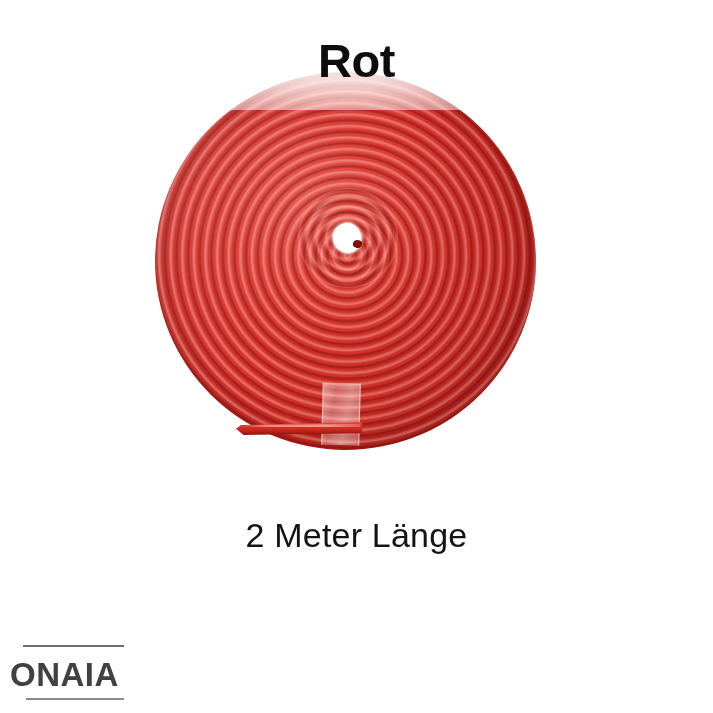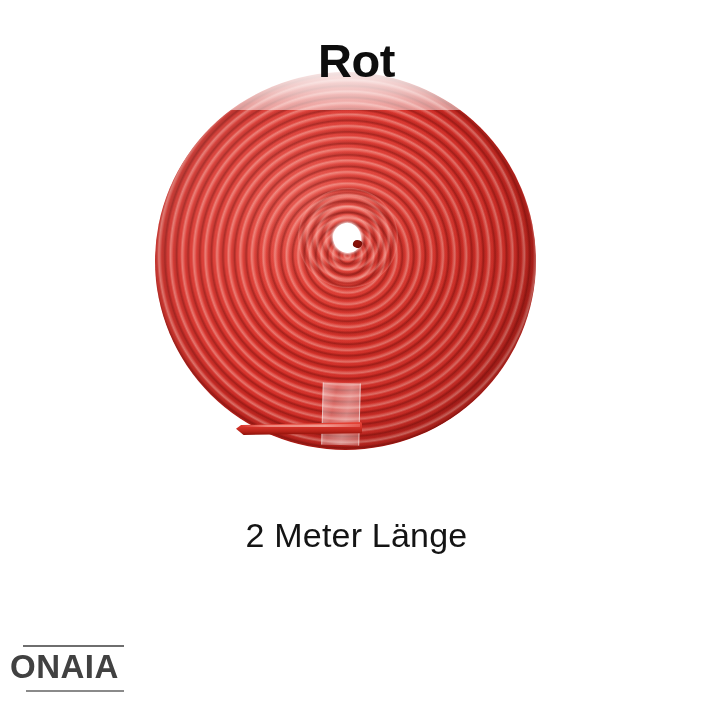--- a/index.html
+++ b/index.html
@@ -260,21 +260,21 @@
     width: 98px;
     height: 2px;
     background: #8a8a8a;
   }
   .logo-word {
     font-size: 33px;
     font-weight: 700;
     letter-spacing: 0.5px;
     color: #414141;
     line-height: 1.05;
-    margin-top: 3px;
+    margin-top: 11px;
   }
 </style>
 </head>
 <body>
 
 <div id="canvas">
 
   <div class="title">Rot</div>
 
   <div class="photo">

